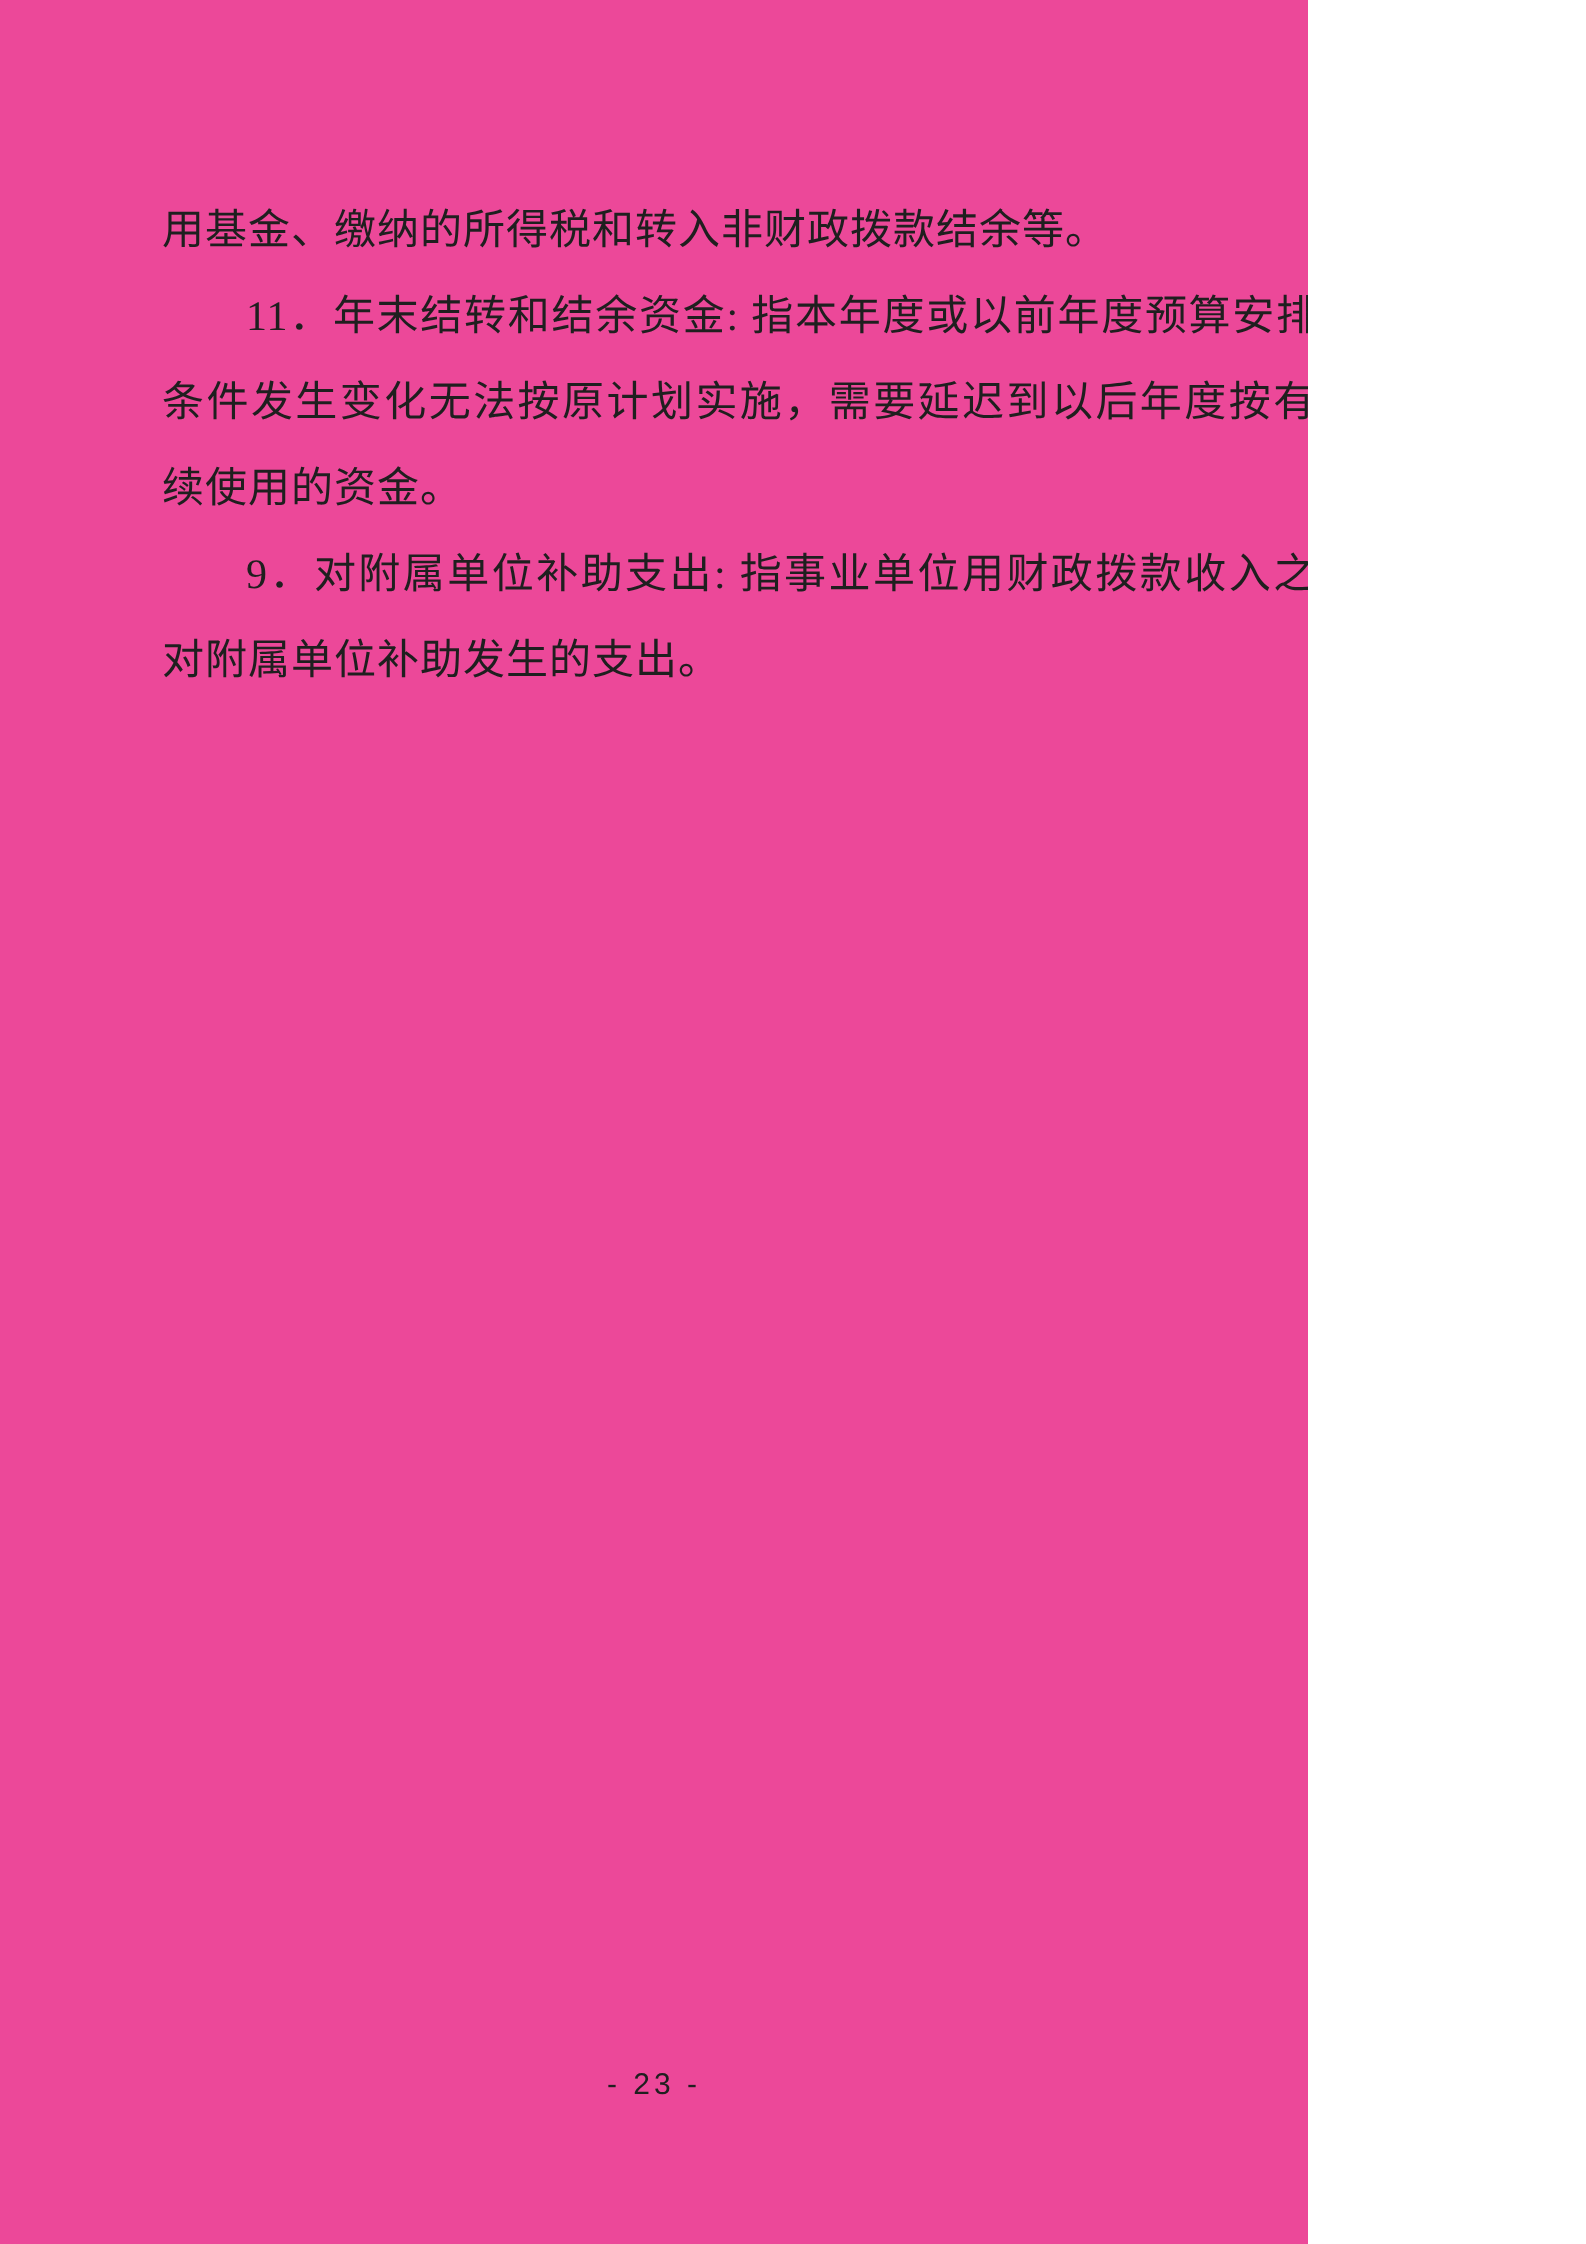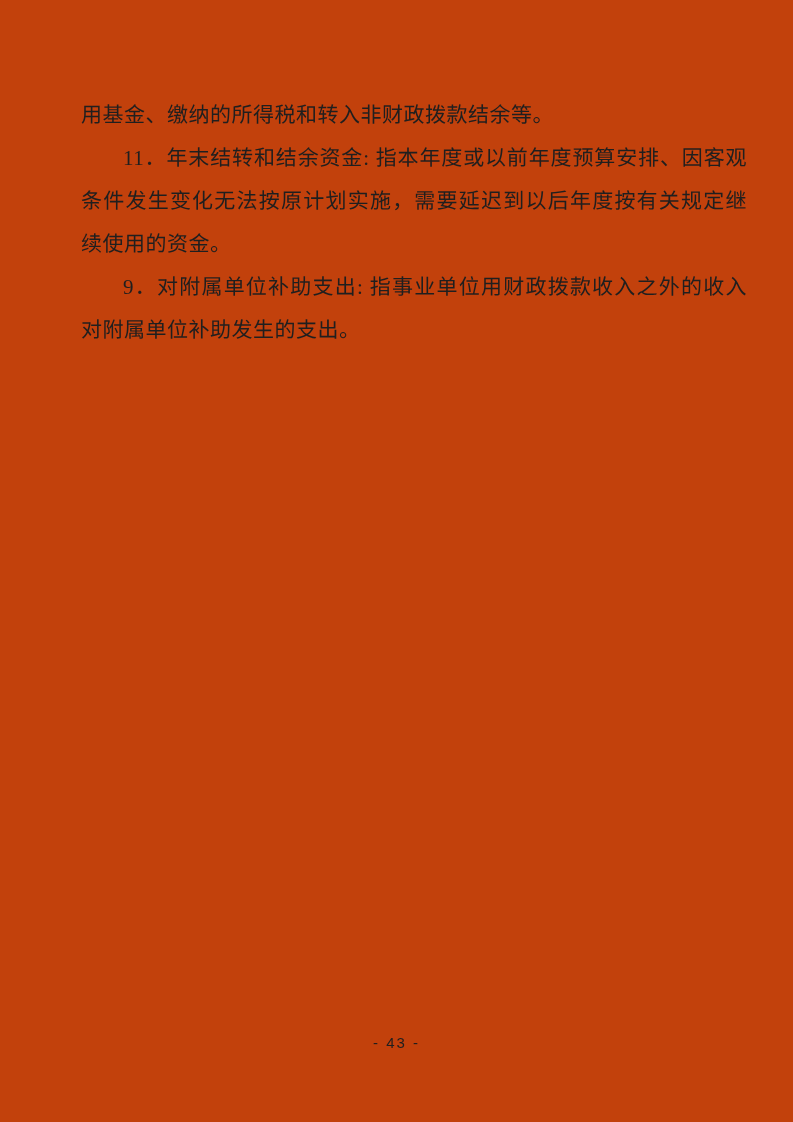--- a/index.html
+++ b/index.html
@@ -2,23 +2,23 @@
 <html lang="zh-CN"><head>
 <meta charset="utf-8">
 <style>
   html, body {
     margin: 0;
     padding: 0;
     background: #ffffff;
   }
   .page {
     position: relative;
-    width: 793px;
+    width: 654px;
     height: 1122px;
-    background: #c2410c;
+    background: #ec4899;
     overflow: hidden;
     font-family: "Liberation Serif", "DejaVu Serif", serif;
   }
   .body-text {
     position: absolute;
     left: 81px;
     top: 94px;
     width: 666px;
     color: #1f1f1f;
   }
@@ -50,14 +50,14 @@
 </style>
 </head>
 <body>
 
 <div class="page">
   <div class="body-text">
     <p class="no-indent">用基金、缴纳的所得税和转入非财政拨款结余等。</p>
     <p>11．年末结转和结余资金: 指本年度或以前年度预算安排、因客观条件发生变化无法按原计划实施，需要延迟到以后年度按有关规定继续使用的资金。</p>
     <p>9．对附属单位补助支出: 指事业单位用财政拨款收入之外的收入对附属单位补助发生的支出。</p>
   </div>
-  <div class="footer">- 43 -</div>
+  <div class="footer">- 23 -</div>
 </div>
 
 </body></html>

